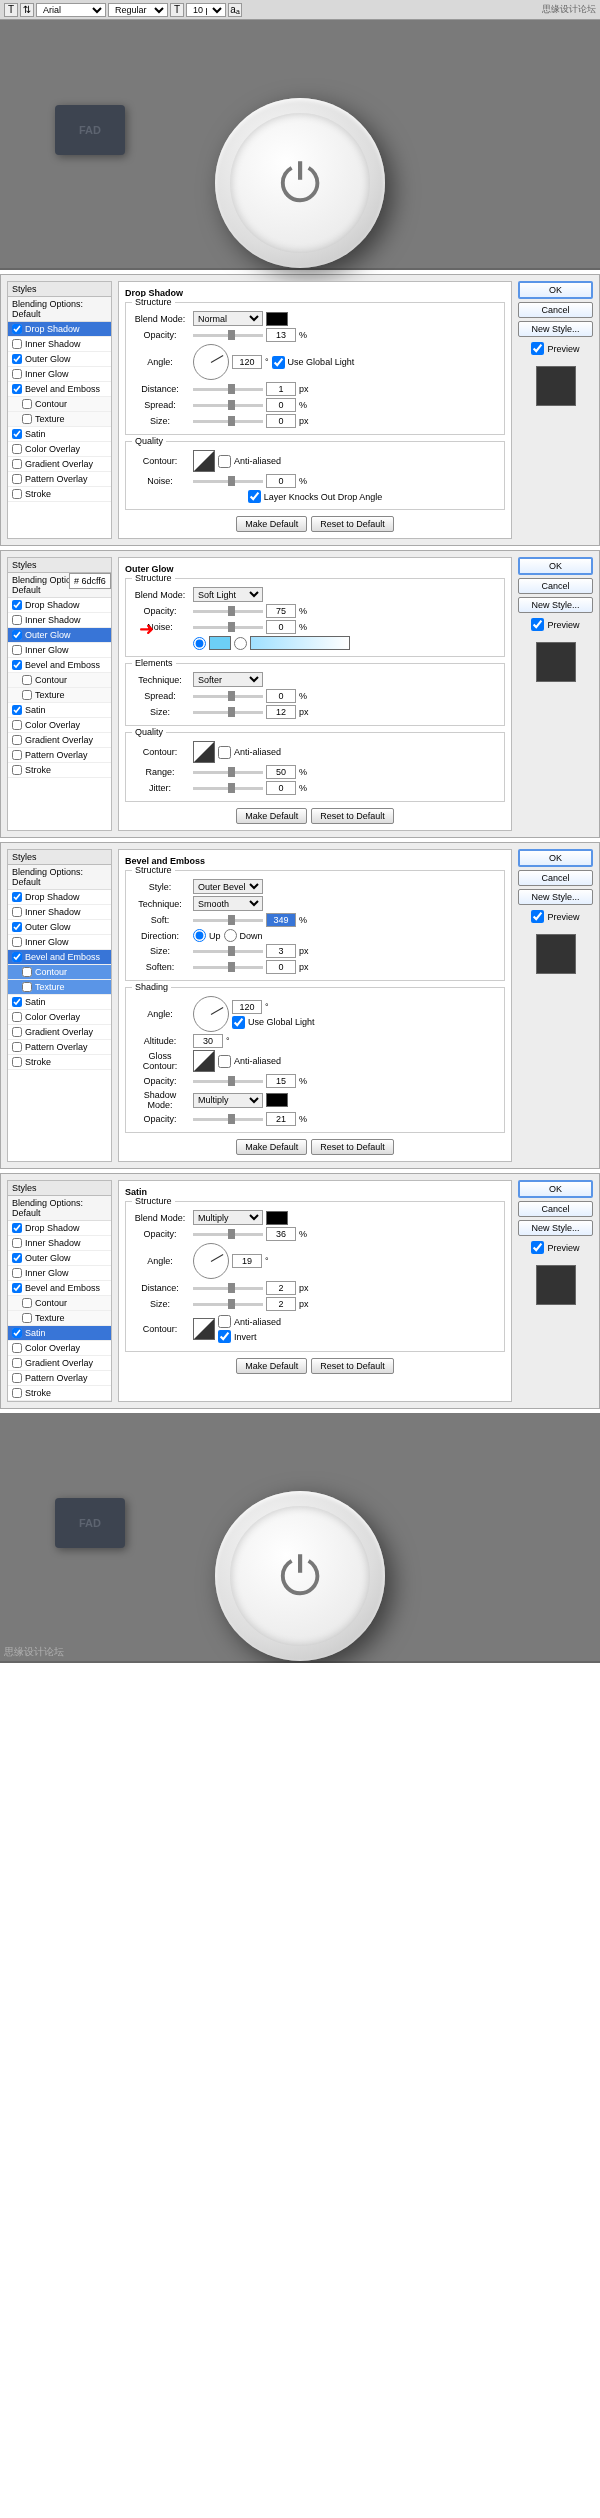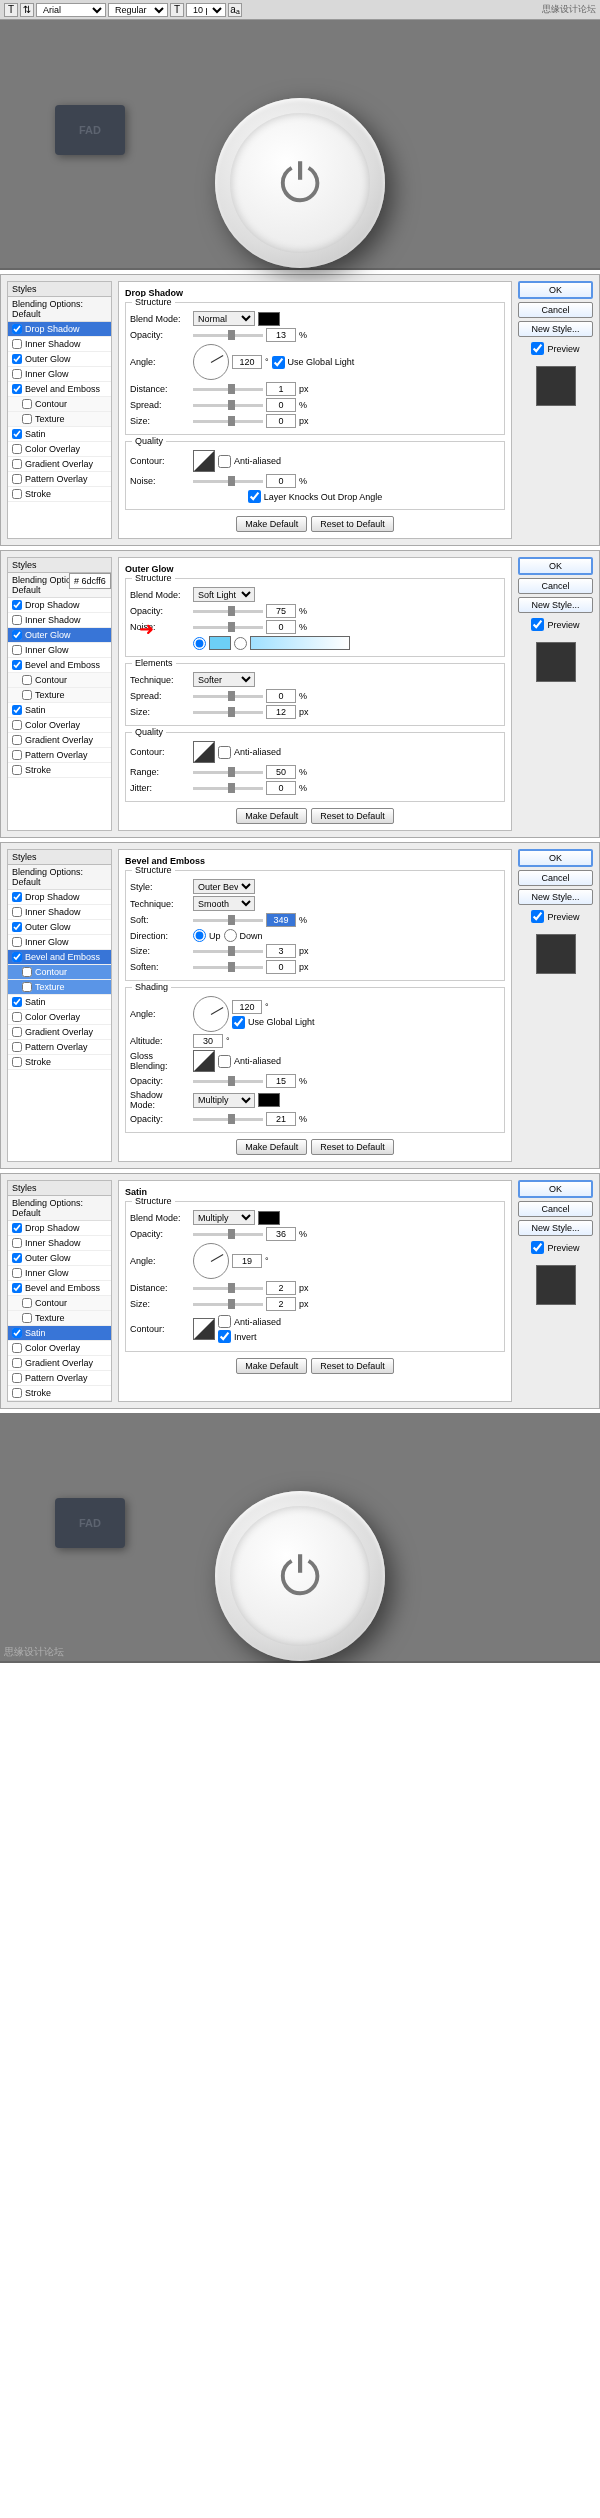--- a/index.html
+++ b/index.html
@@ -22,22 +22,22 @@
 .style-item{display:flex;align-items:center;gap:3px;padding:2px 4px;border-bottom:1px solid #eee;cursor:pointer}
 .style-item.sel{background:#3875d7;color:#fff}
 .style-item.sub-item{padding-left:14px;background:#f9f9f9}
 .style-item.sub-item.sel{background:#5a95e7;color:#fff}
 .style-item input[type=checkbox]{width:10px;height:10px}
 .settings-col{flex:1;border:1px solid #bbb;background:#fff;padding:6px;position:relative}
 .settings-col .title{font-weight:bold;margin-bottom:4px}
 .group{border:1px solid #ccc;margin:2px 0 6px 0;padding:6px 4px 4px 4px;position:relative}
 .group>.glabel{position:absolute;top:-6px;left:6px;background:#fff;padding:0 3px;font-size:9px}
 .row{display:flex;align-items:center;margin:2px 0;gap:3px}
-.row .lbl{width:60px;text-align:left;font-size:9px}
-.row select{border:1px solid #999;font-size:9px;height:15px;width:62px}
+.row .lbl{width:60px;text-align:center;font-size:9px}
+.row select{border:1px solid #999;font-size:9px;height:15px;width:70px}
 .row input[type=text]{border:1px solid #999;width:30px;height:14px;text-align:center;font-size:9px}
 .slider{flex:1;height:3px;background:#ccc;position:relative;max-width:70px}
 .slider::after{content:"";position:absolute;width:7px;height:10px;background:#888;top:-4px;left:50%}
 .swatch{width:22px;height:14px;border:1px solid #666;background:#000}
 .swatch.white{background:#fff}
 .swatch.blue{background:#6dcff6}
 .swatch.grad{background:linear-gradient(90deg,#a0e0ff,#fff);width:100px}
 .contour-sw{width:22px;height:22px;border:1px solid #666;background:linear-gradient(135deg,#fff 49%,#333 51%)}
 .angle-widget{width:36px;height:36px;border:1px solid #888;border-radius:50%;position:relative;display:inline-block}
 .angle-widget::after{content:"";position:absolute;width:14px;height:1px;background:#333;top:50%;left:50%;transform-origin:left;transform:rotate(-30deg)}
@@ -448,21 +448,21 @@
               <span>Use Global Light</span>
             </div>
           </div>
         </div>
       <div class="row">
           <span class="lbl">Altitude:</span>
           <input type="text" value="30" style="">
           <span>°</span>
         </div>
       <div class="row">
-          <span class="lbl">Gloss Blending:</span>
+          <span class="lbl">Gloss Contour:</span>
           <span class="contour-sw"></span>
           <input type="checkbox" style="">
           <span>Anti-aliased</span>
         </div>
       <div class="row">
           <span class="lbl">Opacity:</span>
           <span class="slider"></span>
           <input type="text" value="15" style="">
           <span>%</span>
         </div>

